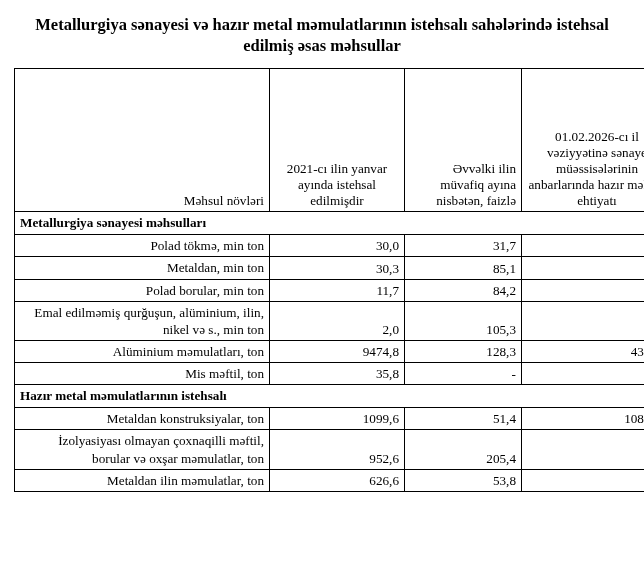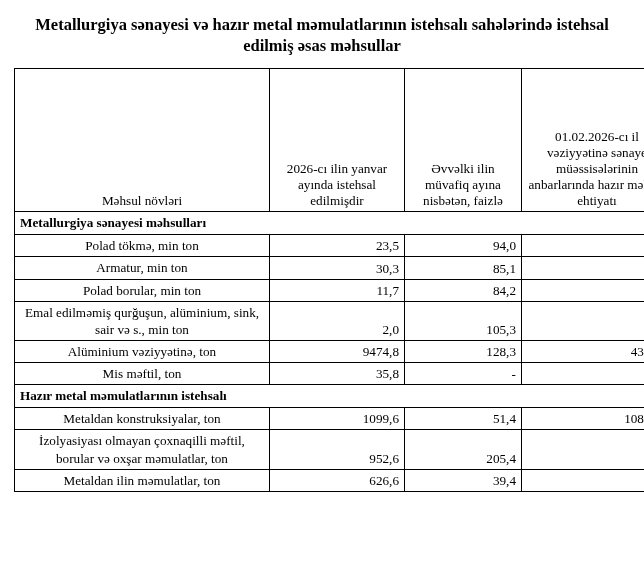--- a/index.html
+++ b/index.html
@@ -41,27 +41,28 @@
   thead th {
     vertical-align: middle;
     text-align: center;
     font-weight: normal;
     line-height: 1.22;
     padding: 6px 7px;
     height: 138px;
   }
   th.col-name {
     width: 244px;
+    text-align: right;
   }
   th.col-a { width: 124px; }
-  th.col-b { width: 106px; }
+  th.col-b { width: 106px; text-align: right; }
   th.col-c { width: 140px; }
 
   td.rowname {
-    text-align: center;
+    text-align: right;
     line-height: 1.3;
     vertical-align: bottom;
   }
   td.num {
     text-align: right;
     vertical-align: bottom;
     white-space: nowrap;
   }
   tr.section td {
     font-weight: bold;
@@ -74,61 +75,61 @@
 <body>
 
 <div class="page">
 
   <div class="doc-title">Metallurgiya sənayesi və hazır metal məmulatlarının istehsalı sahələrində istehsal edilmiş əsas məhsullar</div>
 
   <table class="stat">
     <thead>
       <tr>
         <th class="col-name">Məhsul növləri</th>
-        <th class="col-a">2026-cı ilin yanvar ayında istehsal edilmişdir</th>
+        <th class="col-a">2021-cı ilin yanvar ayında istehsal edilmişdir</th>
         <th class="col-b">Əvvəlki ilin müvafiq ayına nisbətən, faizlə</th>
         <th class="col-c">01.02.2026-cı il vəziyyətinə sənaye müəssisələrinin anbarlarında hazır məhsul ehtiyatı</th>
       </tr>
     </thead>
     <tbody>
 
       <tr class="section">
         <td colspan="4">Metallurgiya sənayesi məhsulları</td>
       </tr>
 
       <tr>
         <td class="rowname">Polad tökmə, min ton</td>
-        <td class="num">23,5</td>
-        <td class="num">94,0</td>
+        <td class="num">30,0</td>
+        <td class="num">31,7</td>
         <td class="num">8,3</td>
       </tr>
 
       <tr>
-        <td class="rowname">Armatur, min ton</td>
+        <td class="rowname">Metaldan, min ton</td>
         <td class="num">30,3</td>
         <td class="num">85,1</td>
         <td class="num">15,9</td>
       </tr>
 
       <tr>
         <td class="rowname">Polad borular, min ton</td>
         <td class="num">11,7</td>
         <td class="num">84,2</td>
         <td class="num">5,1</td>
       </tr>
 
       <tr>
-        <td class="rowname">Emal edilməmiş qurğuşun, alüminium, sink, sair və s., min ton</td>
+        <td class="rowname">Emal edilməmiş qurğuşun, alüminium, ilin, nikel və s., min ton</td>
         <td class="num">2,0</td>
         <td class="num">105,3</td>
         <td class="num">3,2</td>
       </tr>
 
       <tr>
-        <td class="rowname">Alüminium vəziyyətinə, ton</td>
+        <td class="rowname">Alüminium məmulatları, ton</td>
         <td class="num">9474,8</td>
         <td class="num">128,3</td>
         <td class="num">4344,1</td>
       </tr>
 
       <tr>
         <td class="rowname">Mis məftil, ton</td>
         <td class="num">35,8</td>
         <td class="num">-</td>
         <td class="num">-</td>
@@ -148,19 +149,19 @@
       <tr>
         <td class="rowname">İzolyasiyası olmayan çoxnaqilli məftil, borular və oxşar məmulatlar, ton</td>
         <td class="num">952,6</td>
         <td class="num">205,4</td>
         <td class="num">8,4</td>
       </tr>
 
       <tr>
         <td class="rowname">Metaldan ilin məmulatlar, ton</td>
         <td class="num">626,6</td>
-        <td class="num">39,4</td>
+        <td class="num">53,8</td>
         <td class="num">6,9</td>
       </tr>
 
     </tbody>
   </table>
 </div>
 
 </body></html>

